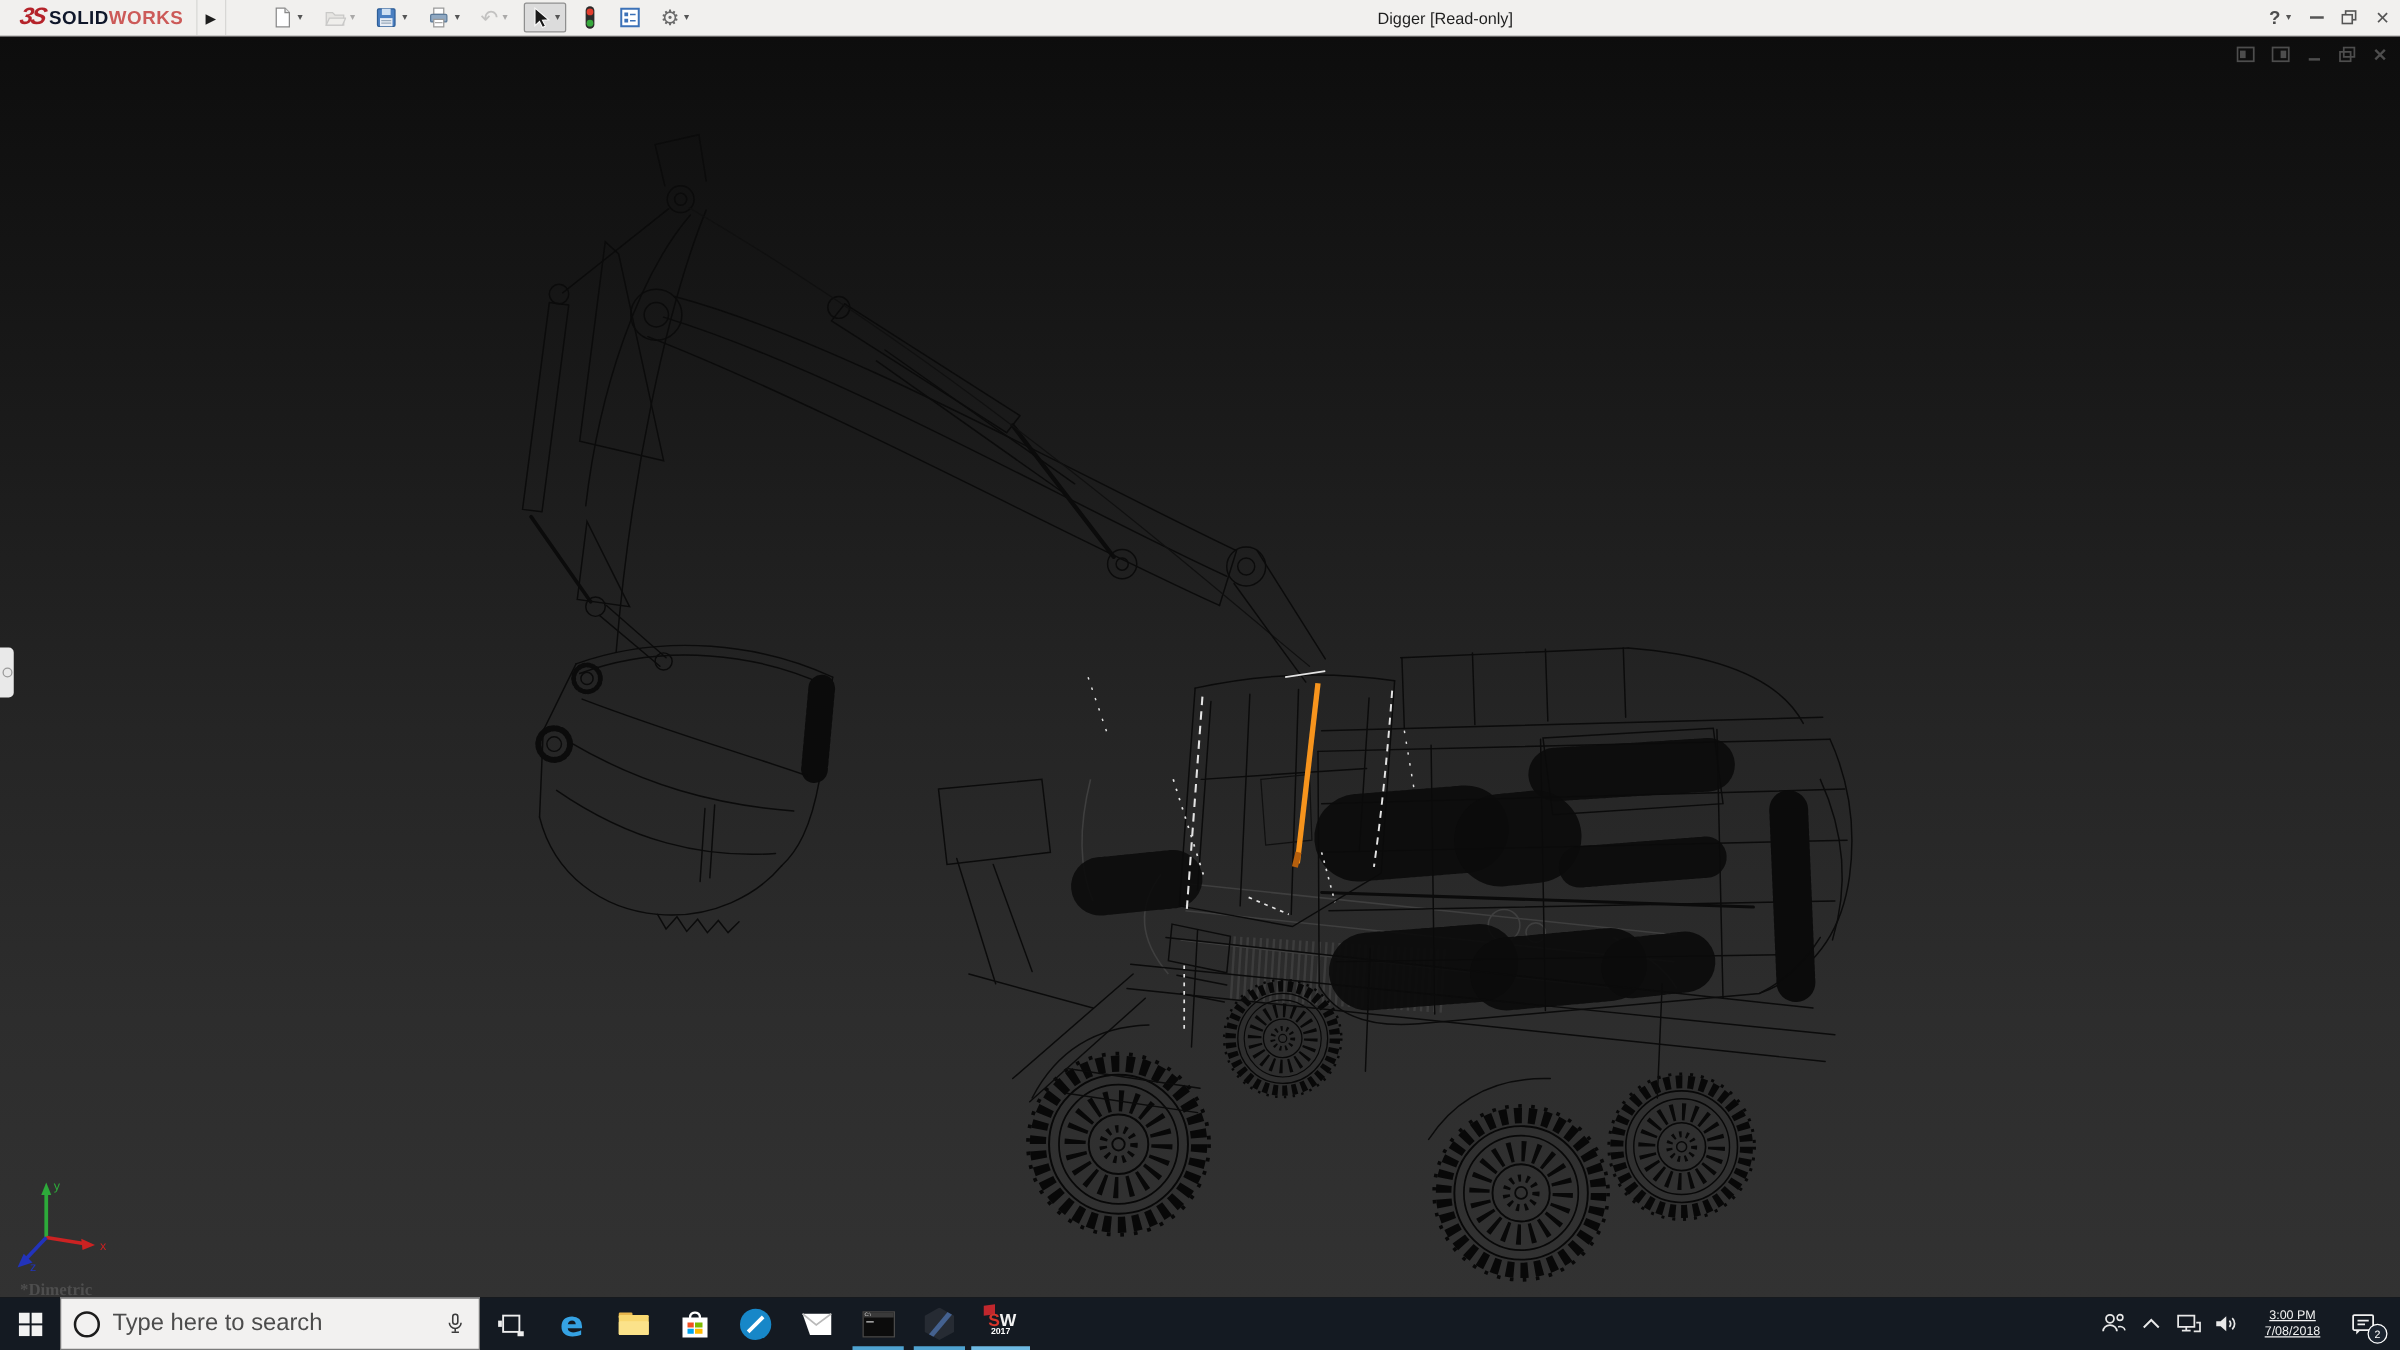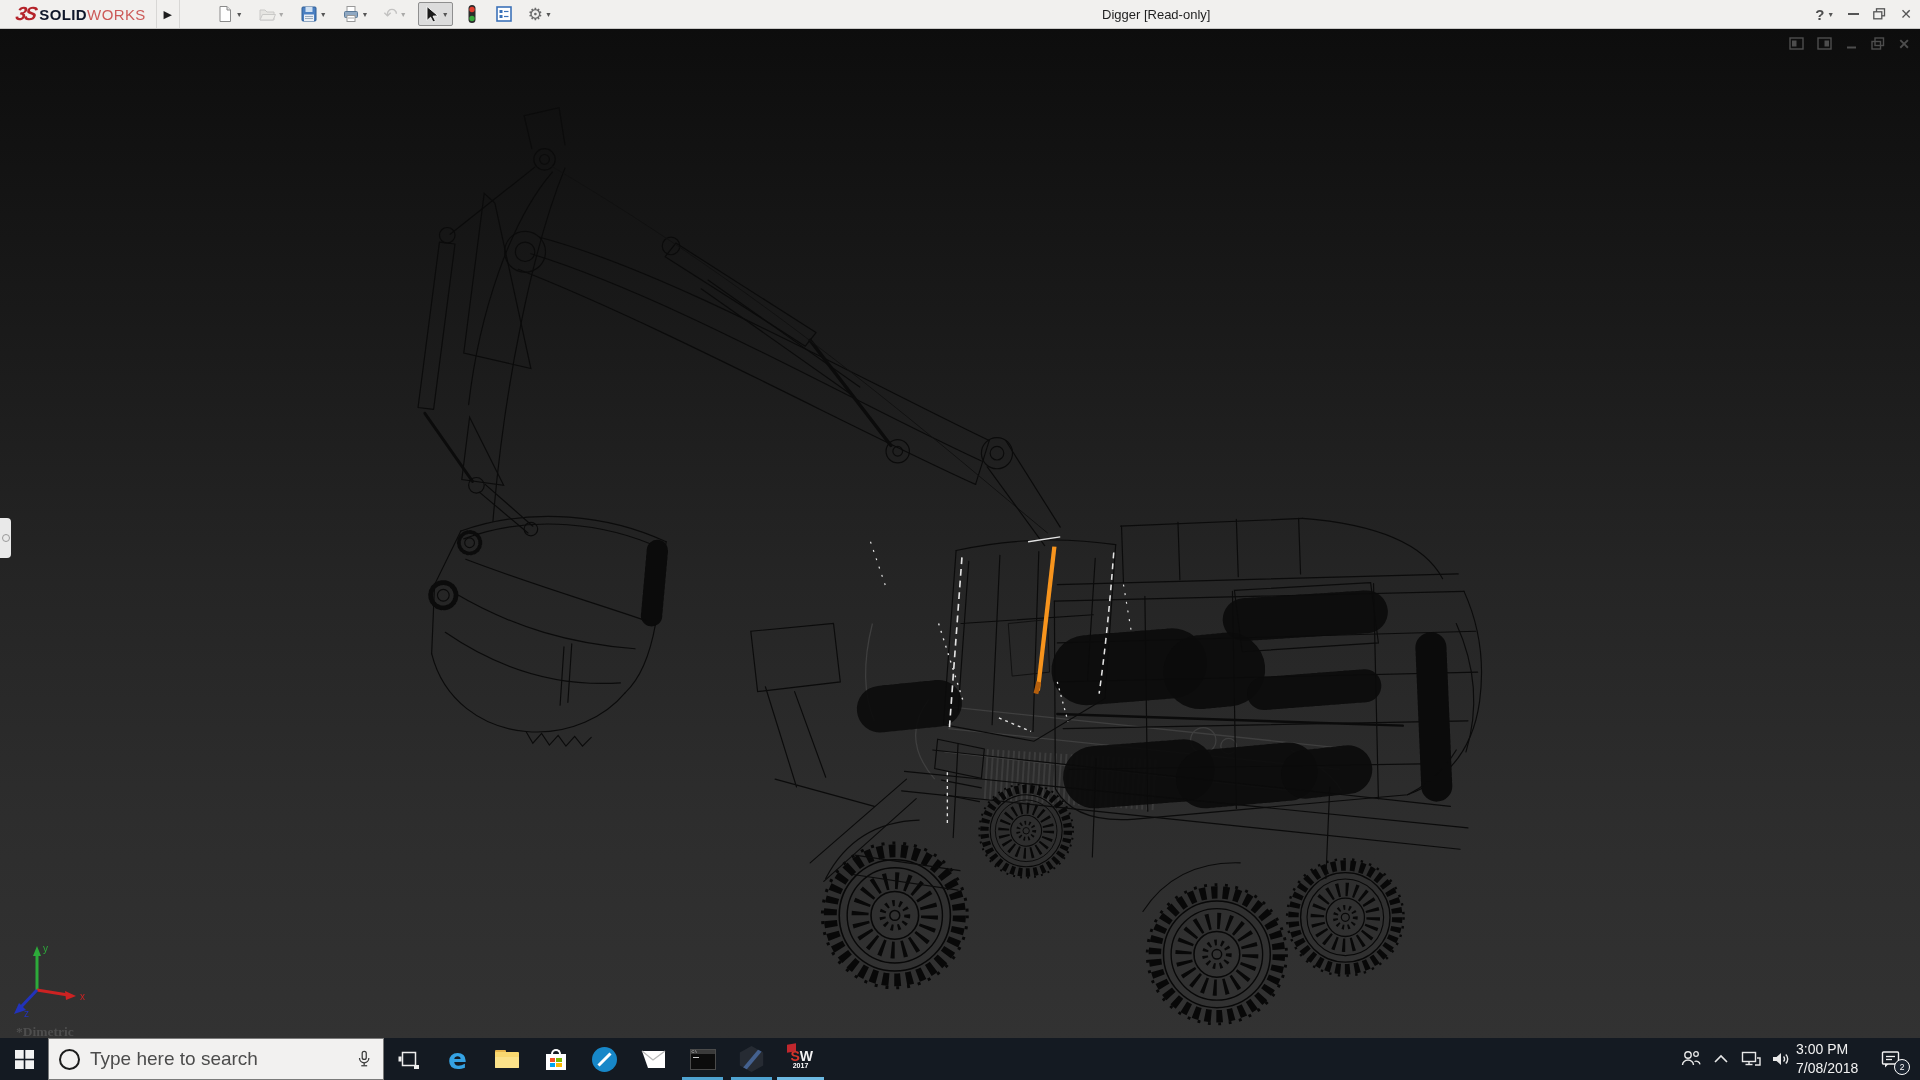--- a/index.html
+++ b/index.html
@@ -7,21 +7,21 @@
        font-family:"Liberation Sans",sans-serif;-webkit-font-smoothing:antialiased;}
 
   
   .titlebar{position:absolute;top:0;left:0;width:1920px;height:28px;background:#f1f0ee;
             border-bottom:1px solid #c9c8c6;display:flex;align-items:center;z-index:30;}
   .brand{display:flex;align-items:baseline;padding:0 10px 0 16px;height:100%;align-items:center;
          border-right:1px solid #d8d7d5;}
   .brand .mark{font-style:italic;font-weight:bold;font-size:19px;color:#b5232a;
                transform:skewX(-12deg);letter-spacing:-2px;margin-right:4px;}
   .brand .solid{font-weight:bold;font-size:15px;color:#0f172a;letter-spacing:.4px;}
-  .brand .works{font-weight:normal;font-size:15px;color:#cc5a58;letter-spacing:.4px;}
+  .brand .works{font-weight:bold;font-size:15px;color:#cc5a58;letter-spacing:.4px;}
   .flyout{width:22px;height:100%;display:flex;align-items:center;justify-content:center;
           border-right:1px solid #d8d7d5;color:#1d1d1d;font-size:11px;cursor:pointer;}
   .tools{display:flex;align-items:center;margin-left:32px;gap:7px;height:100%;}
   .tool{display:flex;align-items:center;gap:2px;padding:2px 3px;border:1px solid transparent;border-radius:2px;}
   .tool.disabled{opacity:.45;filter:grayscale(.9);}
   .tool.active{background:#dcdcdc;border:1px solid #8f8f8f;}
   .caret{font-size:7px;color:#555;line-height:1;}
   .gear{font-size:17px;color:#6b6b6b;line-height:1;}
   .win-title{position:absolute;left:1102px;top:7px;font-size:13px;color:#1f1f1f;white-space:nowrap;}
   .winbtns{position:absolute;right:8px;top:0;height:28px;display:flex;align-items:center;gap:14px;}
@@ -74,21 +74,21 @@
   .cmdwin .bar span{font-size:4px;color:#ddd;line-height:1;}
   .cmdwin .cur{position:absolute;left:2px;top:7px;width:6px;height:1.5px;background:#ccc;}
   .swicon{position:relative;width:32px;height:30px;text-align:center;}
   .swicon .cube{position:absolute;left:2px;top:0px;width:9px;height:8px;background:#c1272d;transform:skewY(-8deg);}
   .swicon .letters{position:absolute;left:6px;top:4px;font-weight:bold;font-size:14px;letter-spacing:0;}
   .swicon .s{color:#d6352b;} .swicon .w{color:#f2f2f2;}
   .swicon .year{position:absolute;left:0;right:0;top:18px;font-size:7px;color:#fff;font-weight:bold;}
 
   .tray{margin-left:auto;display:flex;align-items:center;padding-right:10px;}
   .tray-btn{display:flex;align-items:center;justify-content:center;width:30px;height:42px;position:relative;cursor:pointer;}
-  .clock{width:76px;text-align:left;color:#f2f2f2;font-size:14px;line-height:1.35;cursor:pointer;}
+  .clock{width:76px;text-align:center;color:#f2f2f2;font-size:10px;line-height:1.35;cursor:pointer;text-decoration:underline;}
   .badge{position:absolute;right:0px;bottom:5px;width:14px;height:14px;border-radius:50%;background:#1b2430;
          border:1.5px solid #fff;color:#fff;font-size:8.5px;display:flex;align-items:center;justify-content:center;}
 
   .folder-icon{position:relative;width:24px;height:18px;}
   .folder-icon .back{position:absolute;left:0;top:0;width:11px;height:5px;background:#e8b64c;border-radius:1px;}
   .folder-icon .body{position:absolute;left:0;top:2px;width:24px;height:16px;background:#f9d870;border-radius:1px;}
   .folder-icon .front{position:absolute;left:0;top:7px;width:24px;height:11px;background:#fbe28a;border-radius:1px;}
   .store-icon{position:relative;width:20px;height:21px;}
   .store-icon .bag{position:absolute;left:0;top:5px;width:20px;height:16px;background:#fff;}
   .store-icon .handle{position:absolute;left:5px;top:0px;width:10px;height:8px;border:2px solid #fff;border-bottom:none;border-radius:5px 5px 0 0;box-sizing:border-box;}

